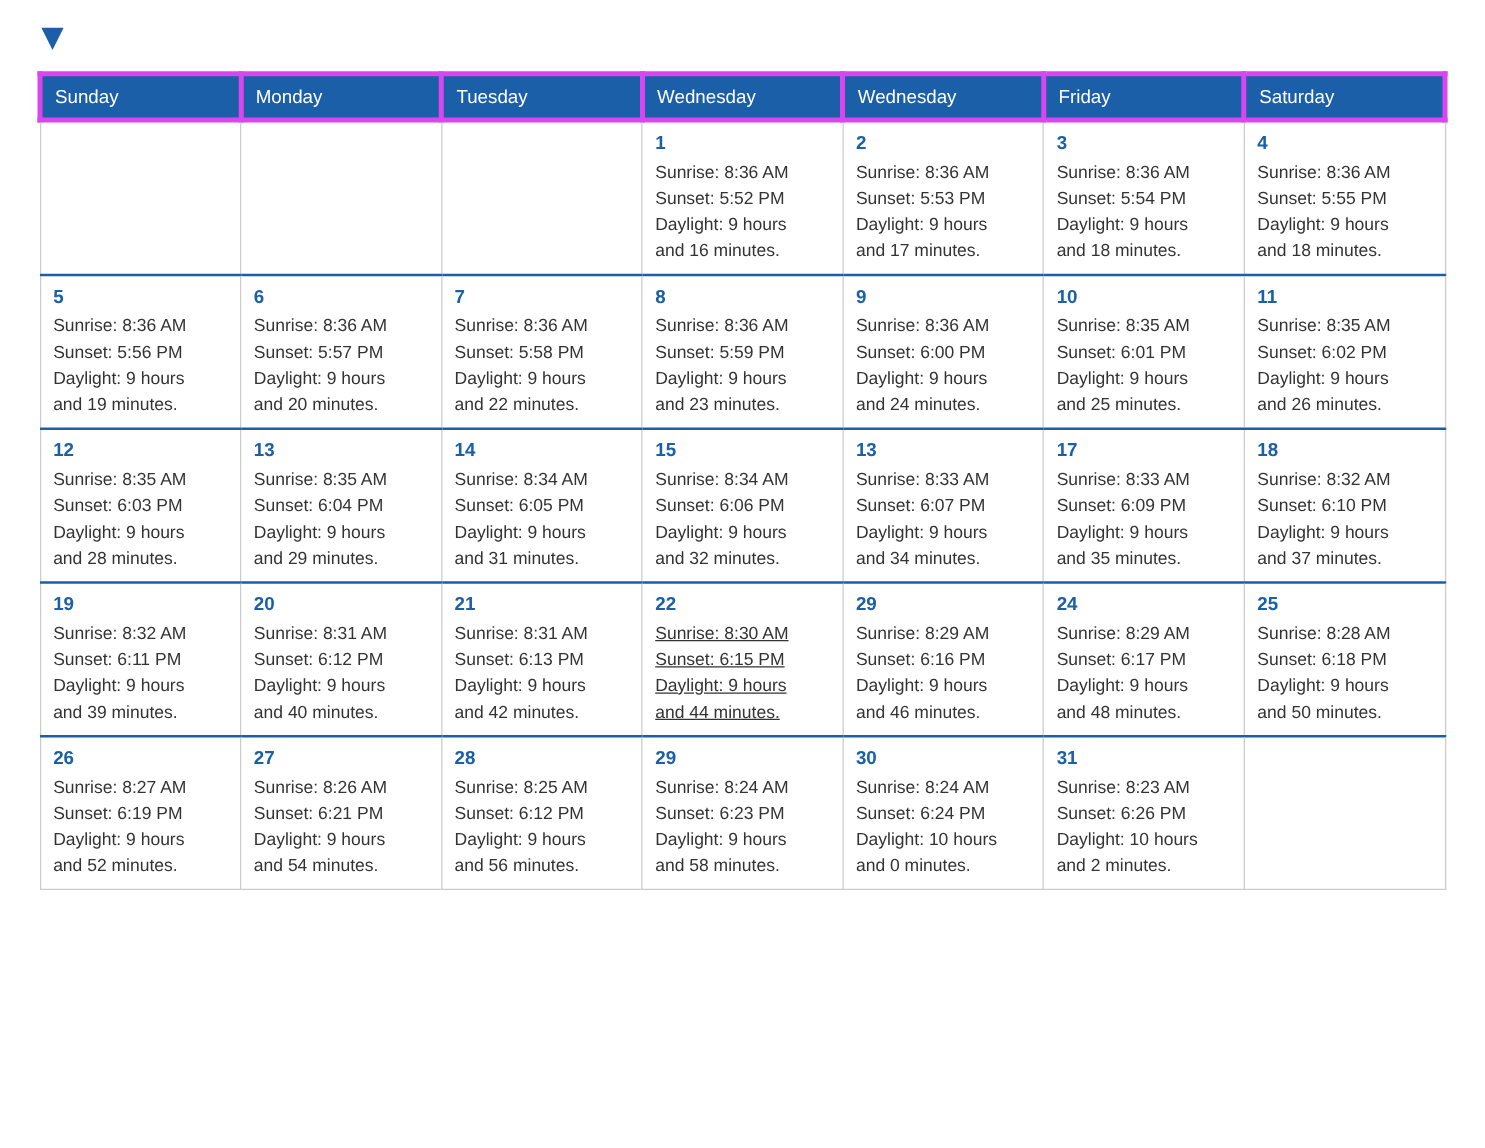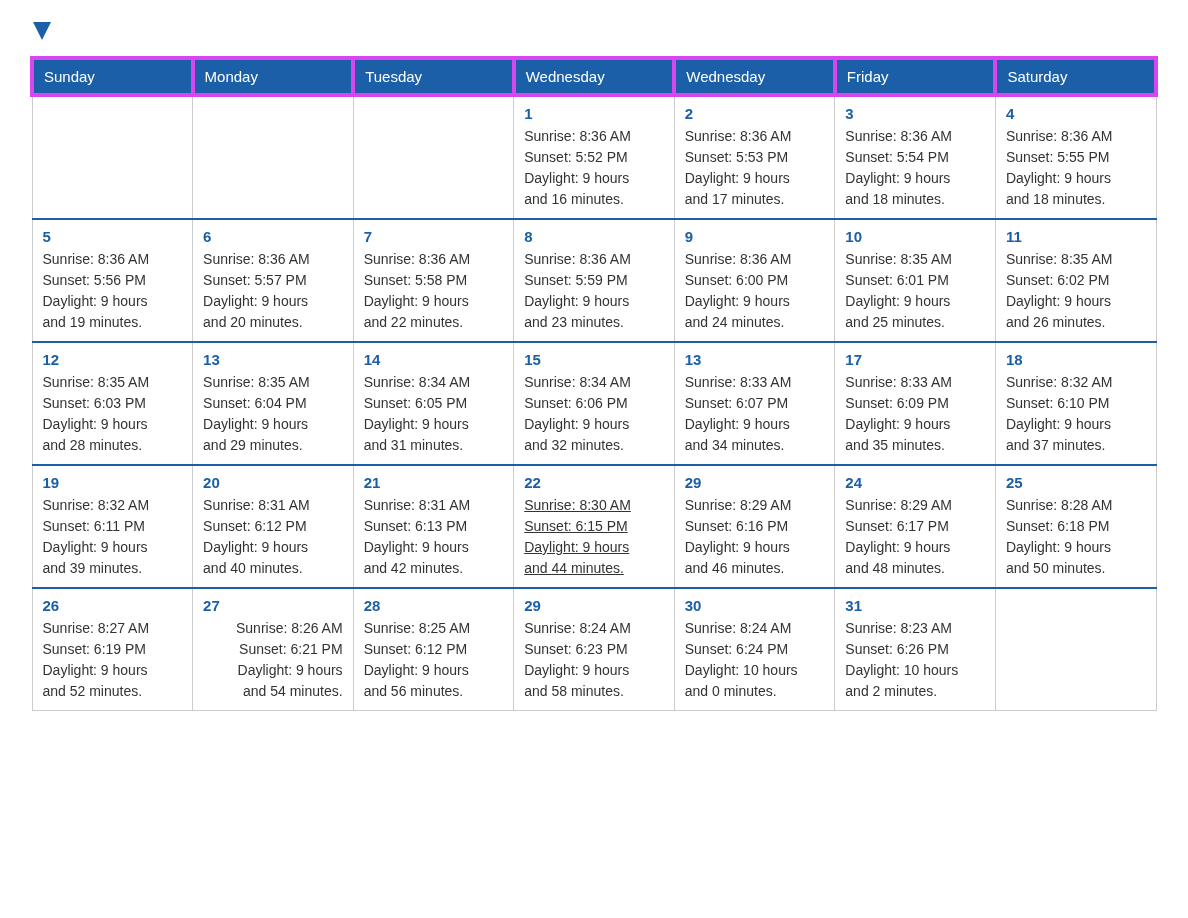--- a/index.html
+++ b/index.html
@@ -315,21 +315,21 @@
       <tr class="week-row">
         <td>
           <span class="day-num">26</span>
           <div class="day-info" style="white-space: pre-line;">Sunrise: 8:27 AM
 Sunset: 6:19 PM
 Daylight: 9 hours
 and 52 minutes.</div>
         </td>
         <td>
           <span class="day-num">27</span>
-          <div class="day-info" style="white-space: pre-line; text-align: right;">Sunrise: 8:26 AM
+          <div class="day-info" style="white-space: pre-line;">Sunrise: 8:26 AM
 Sunset: 6:21 PM
 Daylight: 9 hours
 and 54 minutes.</div>
         </td>
         <td>
           <span class="day-num">28</span>
           <div class="day-info" style="white-space: pre-line;">Sunrise: 8:25 AM
 Sunset: 6:12 PM
 Daylight: 9 hours
 and 56 minutes.</div>

